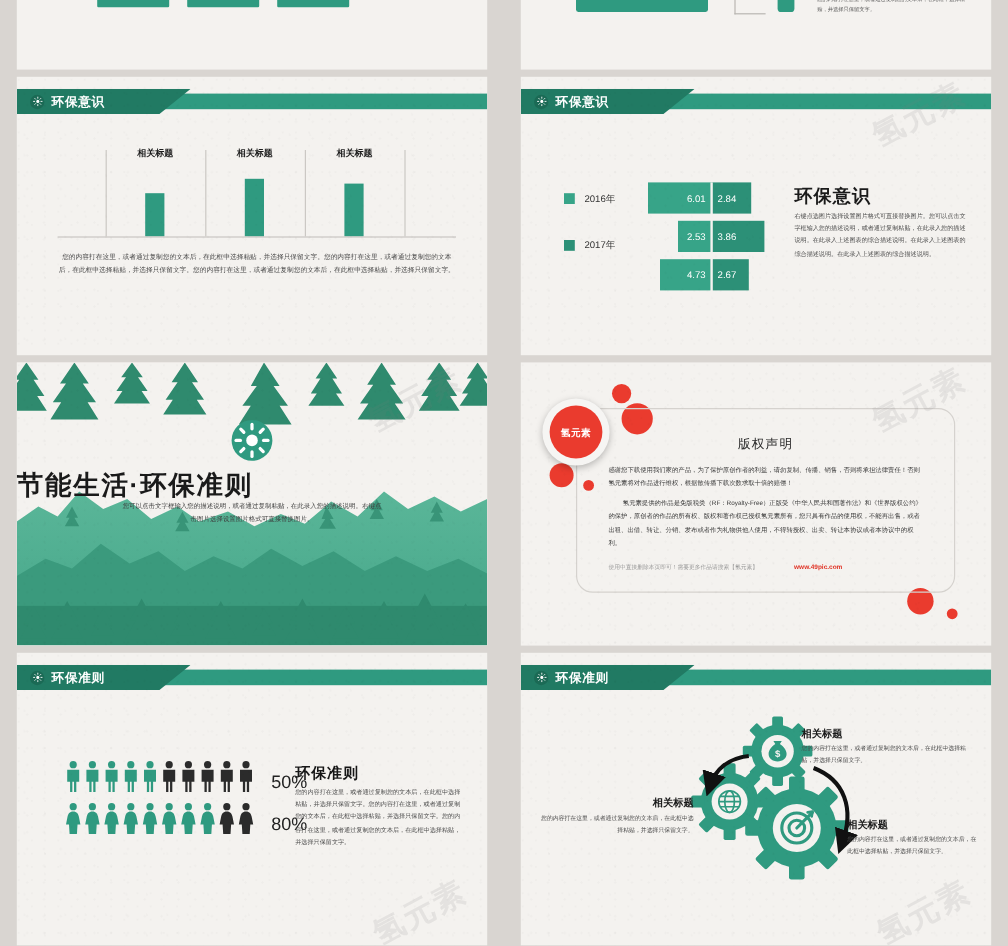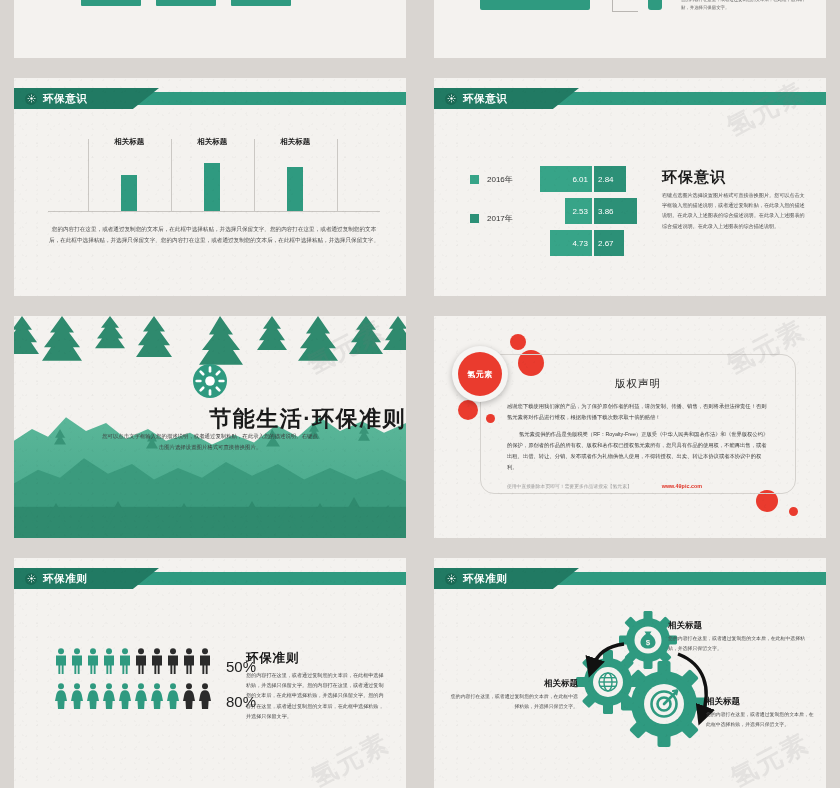--- a/index.html
+++ b/index.html
@@ -9,21 +9,21 @@
     font-family:"Liberation Sans","DejaVu Sans",sans-serif;
     overflow:hidden;
   }
   .grid {
     position:relative;
     width:840px; height:788px;
     display:grid;
     grid-template-columns:420px 420px;
     grid-template-rows:58px 238px 242px 250px;
   }
-  .cell { position:relative; padding:20px 14px 0 14px; }
+  .cell { position:relative; padding:6px 14px 0 14px; }
   .cell.r0 { padding-top:0; }
   .slide {
     position:relative;
     width:100%; height:100%;
     background:#f4f2ef;
     overflow:hidden;
   }
   
   .slide:after{
     content:"";position:absolute;inset:0;pointer-events:none;
@@ -93,21 +93,21 @@
 
   
   .cover{position:absolute;inset:0;background:#f4f2ef;overflow:hidden;}
   .cover svg{position:absolute;inset:0;width:100%;height:100%;}
   .cover-badge{
     position:absolute;left:50%;top:48px;transform:translateX(-50%);
     width:34px;height:34px;border-radius:50%;background:#2f9a80;
     display:flex;align-items:center;justify-content:center;z-index:5;
   }
   .cover-title{
-    position:absolute;left:0;right:0;top:88px;text-align:right;
+    position:absolute;left:0;right:0;top:88px;text-align:left;
     font-size:22px;font-weight:bold;color:#1a1a1a;letter-spacing:1.5px;z-index:5;
   }
   .cover-sub{
     position:absolute;left:86px;right:86px;top:115px;text-align:center;
     font-size:5.4px;line-height:2.0;color:#3d3d3d;z-index:5;
   }
 
   
   .cr-card{
     position:absolute;left:46px;right:30px;top:38px;bottom:44px;

